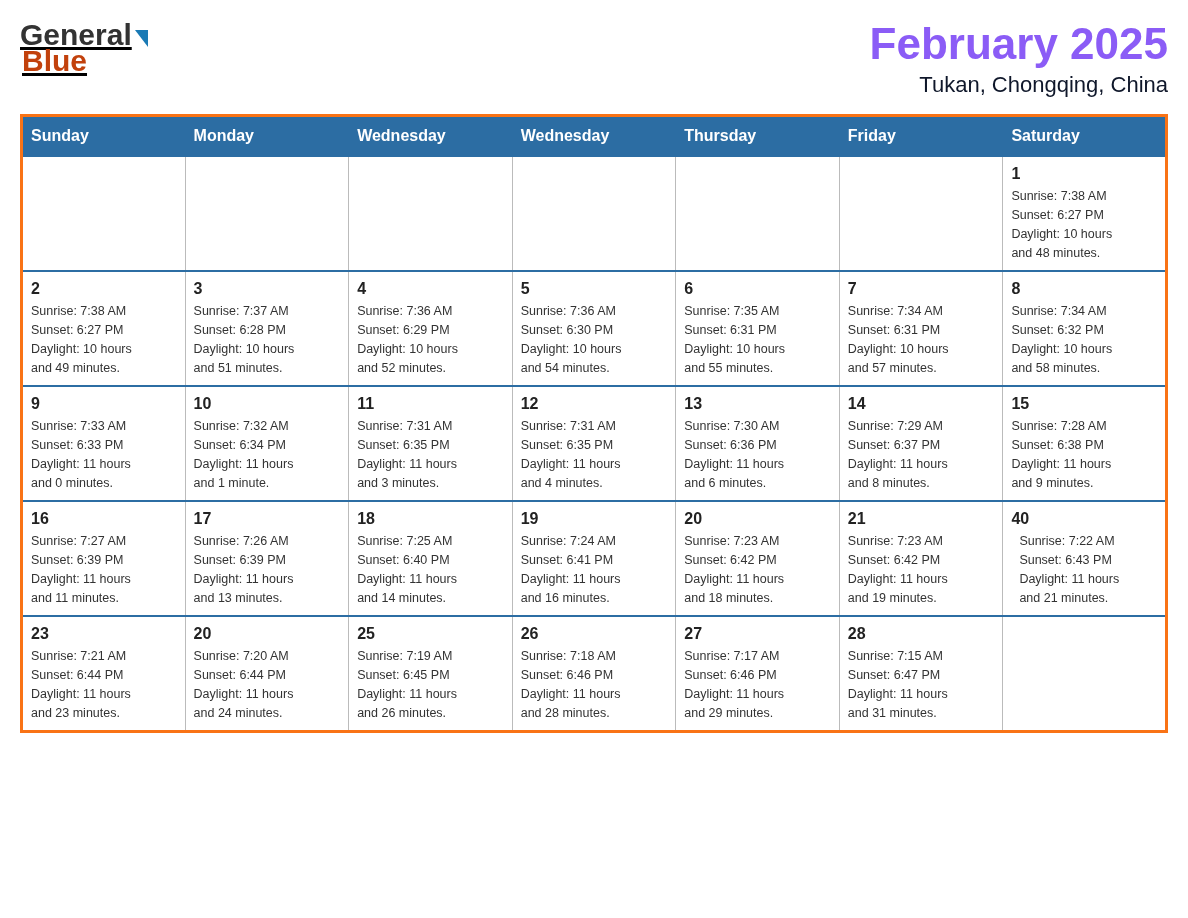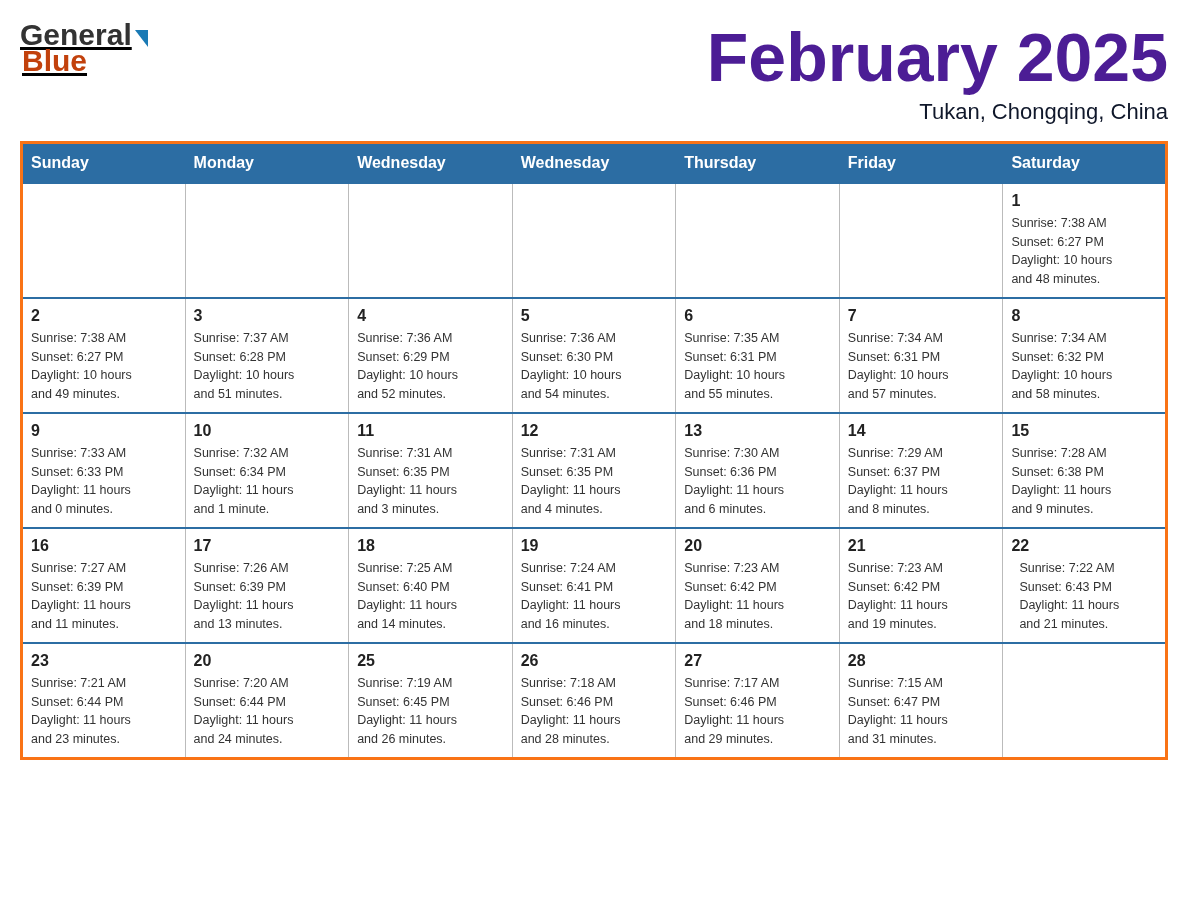--- a/index.html
+++ b/index.html
@@ -19,23 +19,23 @@
     .logo {
       display: flex;
       flex-direction: column;
       align-items: flex-start;
       text-decoration: underline;
     }
     .title-section {
       text-align: right;
     }
     .main-title {
-      font-size: 68px;
-      font-weight: bold;
-      color: #4c1d95;
+      font-size: 44px;
+      font-weight: bold;
+      color: #8b5cf6;
       line-height: 1.1;
     }
     .subtitle {
       font-size: 22px;
       color: #0f172a;
       margin-top: 4px;
     }
     .calendar {
       width: 100%;
       border-collapse: collapse;
@@ -285,21 +285,21 @@
 and 18 minutes.</div>
         </td>
         <td>
           <div class="day-number">21</div>
           <div class="day-info" style="white-space: pre-line;">Sunrise: 7:23 AM
 Sunset: 6:42 PM
 Daylight: 11 hours
 and 19 minutes.</div>
         </td>
         <td>
-          <div class="day-number">22</div>
+          <div class="day-number">40</div>
           <div class="day-info" style="white-space: pre-line; margin-left: 8px;">Sunrise: 7:22 AM
 Sunset: 6:43 PM
 Daylight: 11 hours
 and 21 minutes.</div>
         </td>
       </tr>
       <tr class="week-row">
         <td>
           <div class="day-number">23</div>
           <div class="day-info" style="white-space: pre-line;">Sunrise: 7:21 AM

